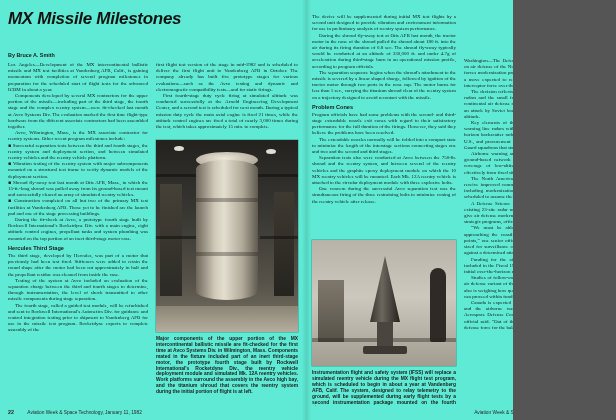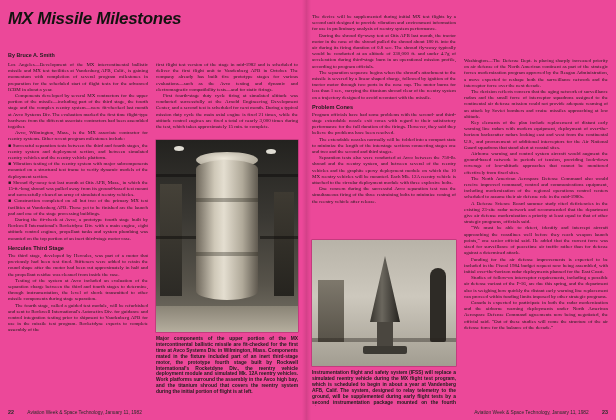--- a/index.html
+++ b/index.html
@@ -1,16 +1,16 @@
 <!DOCTYPE html>
 <html><head>
 <meta charset="utf-8">
 <style>
   html,body{margin:0;padding:0;background:#555;}
-  .page{position:relative;width:616px;height:420px;background:#ec4899;
+  .page{position:relative;width:513px;height:420px;background:#5eead4;
         font-family:"Liberation Serif",serif;color:#1c1c1a;overflow:hidden;}
   .fold{position:absolute;left:302px;top:0;width:9px;height:420px;
         background:linear-gradient(90deg,rgba(0,0,0,0) 0%,rgba(0,0,0,0.10) 50%,rgba(0,0,0,0) 100%);}
   .headline{position:absolute;font-family:"Liberation Sans",sans-serif;
             font-style:italic;font-weight:700;color:#131310;}
   .h-mx{left:8px;top:10px;width:300px;font-size:17px;line-height:18.5px;letter-spacing:-0.3px;}
   .h-def{left:464px;top:10px;width:148px;font-size:12.5px;line-height:14px;}
   .byline{position:absolute;left:8px;top:52px;font-family:"Liberation Sans",sans-serif;
           font-weight:700;font-size:5.4px;}
   .col{position:absolute;text-align:justify;font-size:5px;line-height:6.2px;overflow:hidden;}

